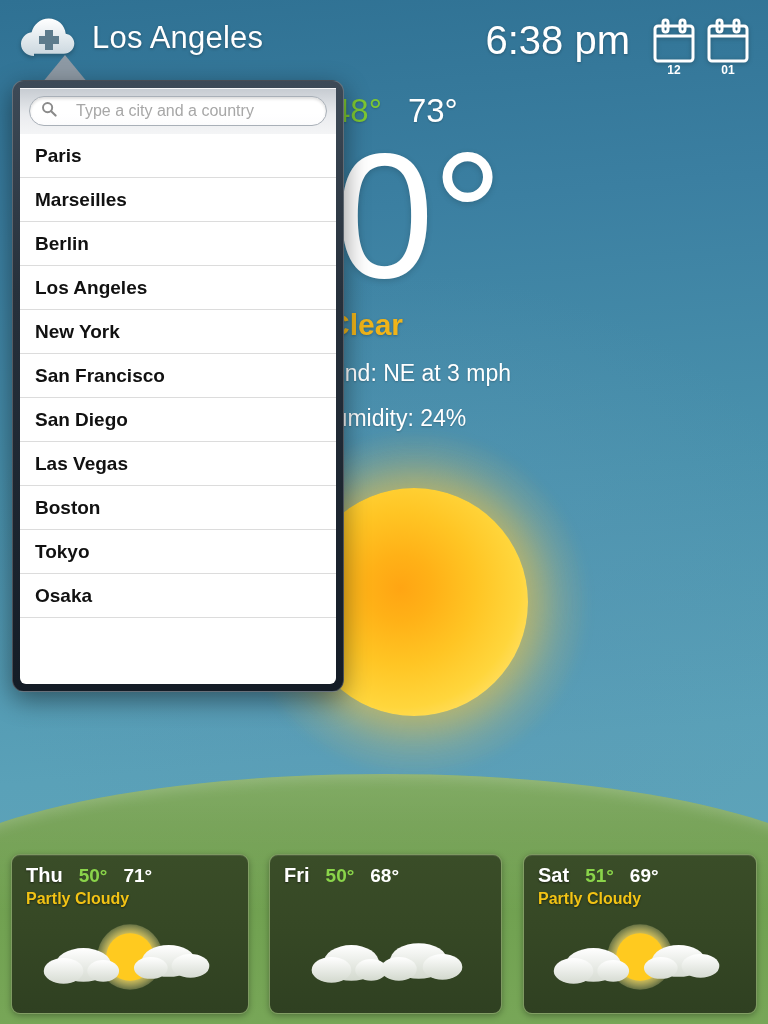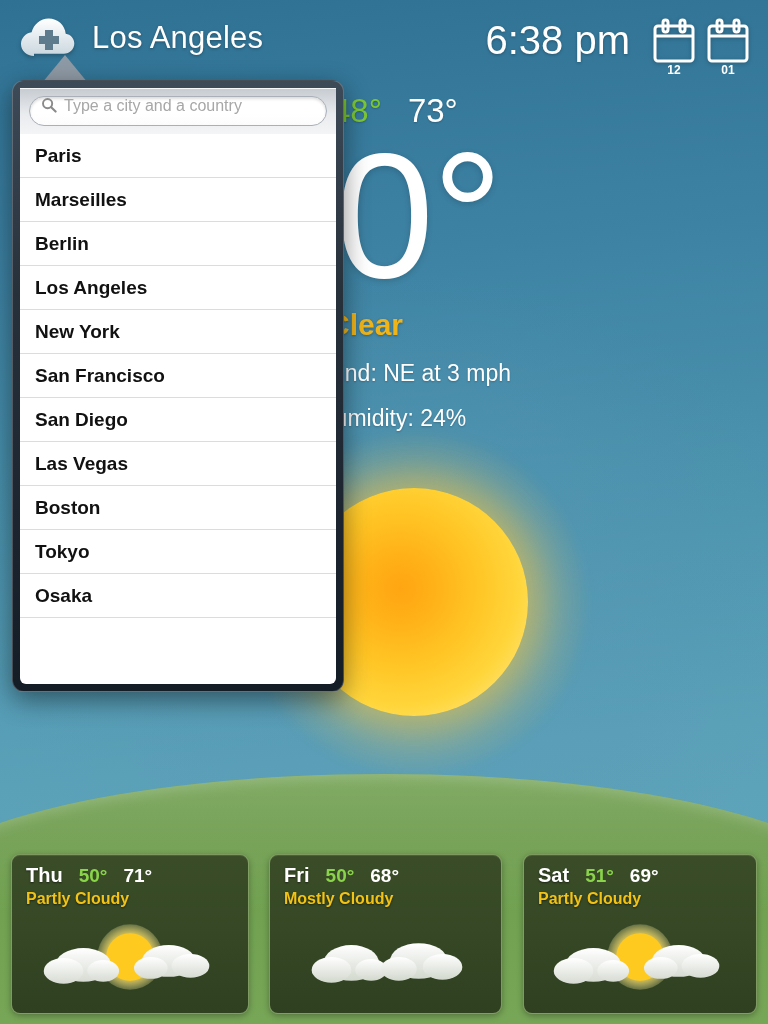--- a/index.html
+++ b/index.html
@@ -139,21 +139,21 @@
     text-shadow:0 -1px 1px rgba(0,0,0,0.7);
     margin:0 6px;
   }
   .search-wrap {
     flex:0 0 auto;
     background:linear-gradient(to bottom, #c7ccd2 0%, #e9ebee 55%, #f4f5f6 100%);
     padding:7px 9px 8px;
     border-top:1px solid rgba(255,255,255,0.25);
   }
   .search-box {
-    display:flex; align-items:flex-start; gap:7px;
+    display:flex; align-items:center; gap:19px;
     height:30px; border-radius:15px;
     background:linear-gradient(to bottom,#ffffff 0%, #ffffff 60%, #fcfcfd 100%);
     border:1px solid #a9b0b8;
     box-shadow:inset 0 2px 3px rgba(0,0,0,0.14);
     padding:0 11px;
   }
   .search-icon { flex:0 0 auto; display:block; }
   .search-input {
     flex:1; border:none; outline:none; background:transparent;
     font-size:16px; color:#333; font-family:"Liberation Sans", sans-serif;
@@ -323,21 +323,20 @@
         </svg>
       </div>
     </div>
 
     <div class="card card-2">
       <div class="card-head">
         <span class="day">Fri</span>
         <span class="c-lo">50°</span>
         <span class="c-hi">68°</span>
       </div>
-      <div class="card-cond">Mostly Cloudy</div>
       <div class="card-icon">
         <svg width="100%" height="84" viewBox="0 0 233 84" preserveAspectRatio="xMidYMid meet">
           <defs>
             <linearGradient id="w2" x1="0" y1="0" x2="0" y2="1">
               <stop offset="0%" stop-color="#ffffff"></stop>
               <stop offset="100%" stop-color="#d2d8cd"></stop>
             </linearGradient>
           </defs>
           <g fill="url(#w2)">
             <ellipse cx="82" cy="46" rx="28" ry="18"></ellipse>

